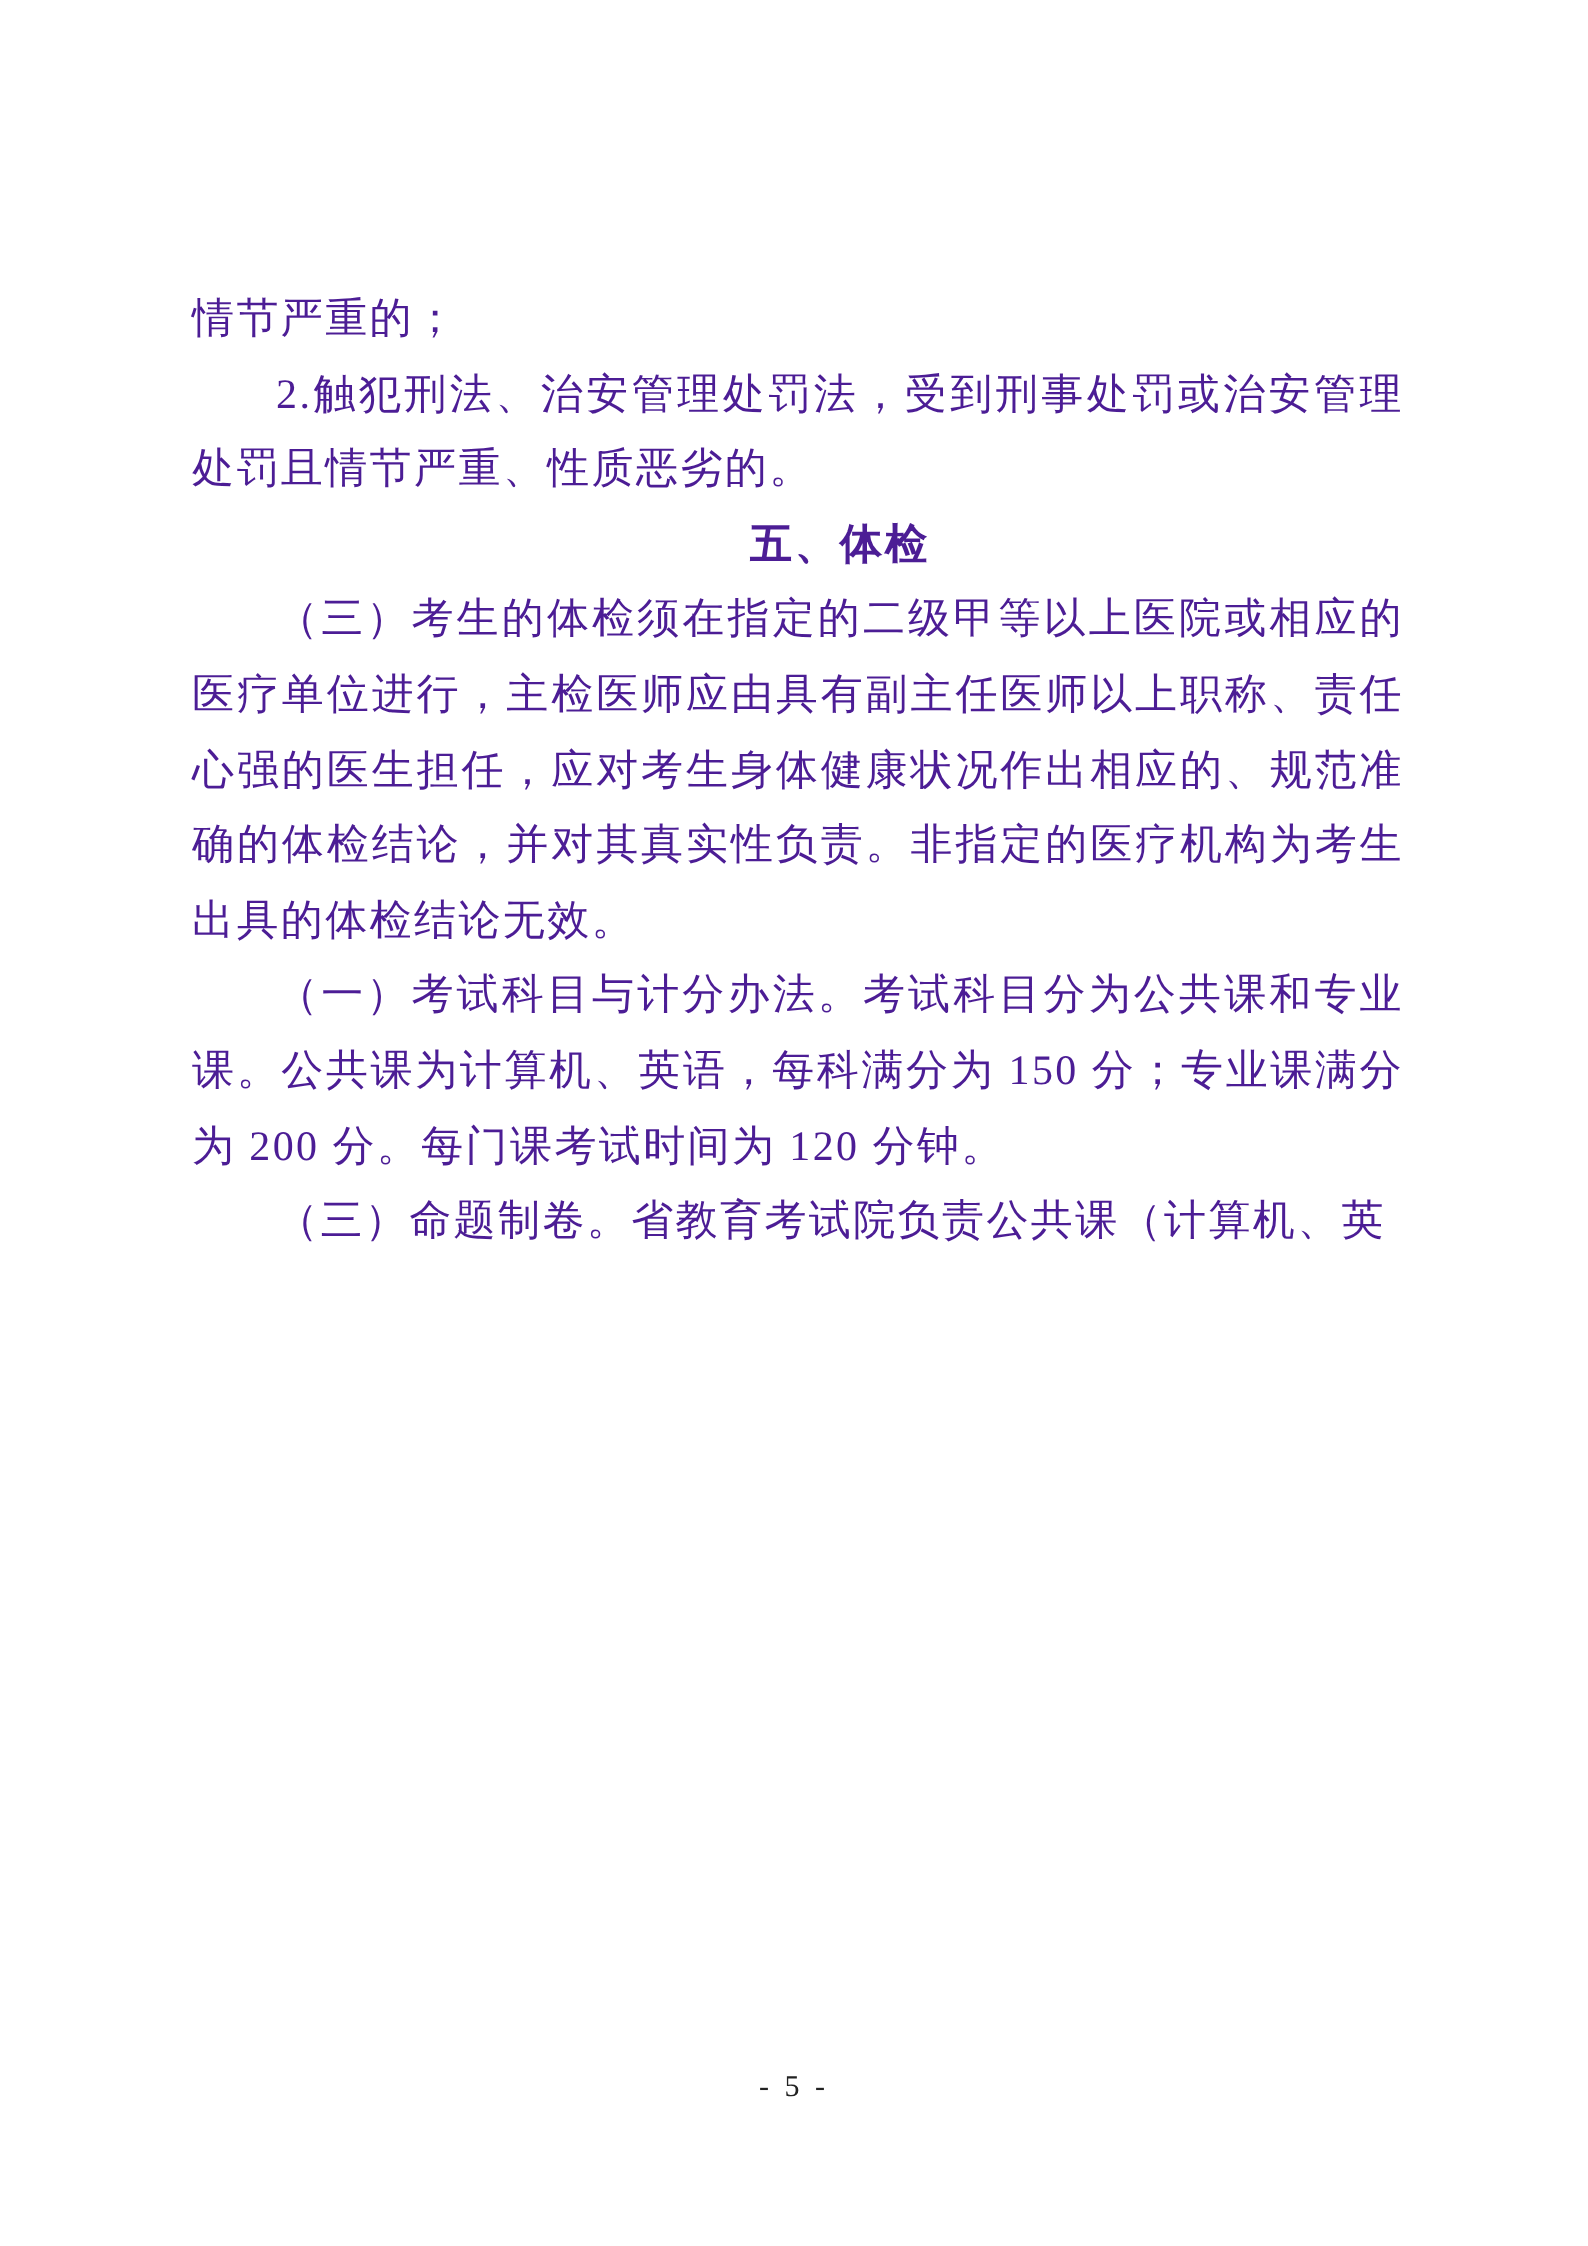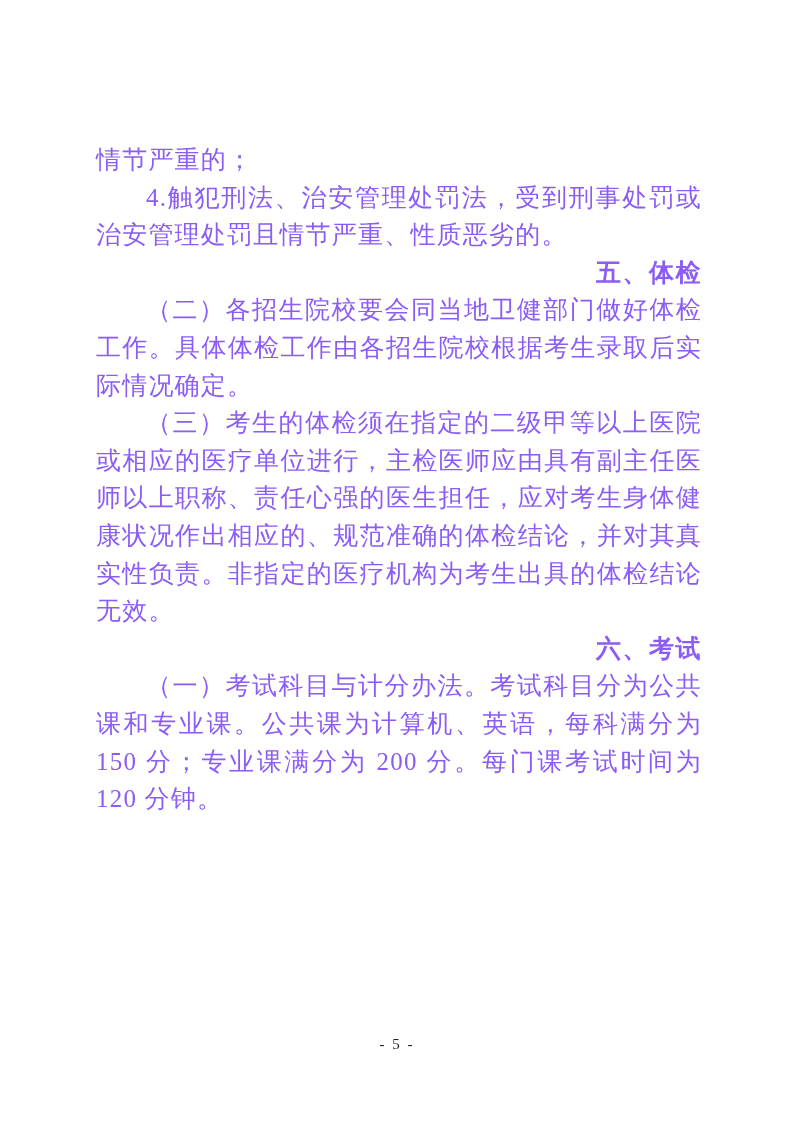--- a/index.html
+++ b/index.html
@@ -17,57 +17,56 @@
     inset: 0;
     background: #ffffff;
   }
   .content {
     position: absolute;
     left: 96px;
     top: 141px;
     width: 606px;
   }
   .para {
-    font-size: 25px;
+    font-size: 21px;
     line-height: 37.6px;
     letter-spacing: 1.2px;
     text-align: justify;
     text-justify: inter-ideograph;
     text-indent: 2em;
     margin: 0;
-    color: #8b5cf6;
+    color: #4c1d95;
   }
   .para.continuation {
     text-indent: 0;
   }
   .para.heading {
     font-weight: bold;
     font-family: "Liberation Sans", sans-serif;
-    text-align: right;
+    text-align: center;
     letter-spacing: 1.5px;
   }
   .footer {
     position: absolute;
     left: 0;
     right: 0;
     top: 1036px;
     text-align: center;
     font-size: 15px;
     letter-spacing: 2px;
     color: #222222;
     font-family: "Liberation Serif", serif;
   }
 </style>
 </head>
 <body>
 
 <div class="page">
   <div class="content">
     <p class="para continuation">情节严重的；</p>
-    <p class="para">4.触犯刑法、治安管理处罚法，受到刑事处罚或治安管理处罚且情节严重、性质恶劣的。</p>
+    <p class="para">2.触犯刑法、治安管理处罚法，受到刑事处罚或治安管理处罚且情节严重、性质恶劣的。</p>
     <p class="para heading">五、体检</p>
-    <p class="para">（二）各招生院校要会同当地卫健部门做好体检工作。具体体检工作由各招生院校根据考生录取后实际情况确定。</p>
     <p class="para">（三）考生的体检须在指定的二级甲等以上医院或相应的医疗单位进行，主检医师应由具有副主任医师以上职称、责任心强的医生担任，应对考生身体健康状况作出相应的、规范准确的体检结论，并对其真实性负责。非指定的医疗机构为考生出具的体检结论无效。</p>
-    <p class="para heading">六、考试</p>
     <p class="para">（一）考试科目与计分办法。考试科目分为公共课和专业课。公共课为计算机、英语，每科满分为 150 分；专业课满分为 200 分。每门课考试时间为 120 分钟。</p>
+    <p class="para">（三）命题制卷。省教育考试院负责公共课（计算机、英</p>
   </div>
   <div class="footer">- 5 -</div>
 </div>
 
 </body></html>

